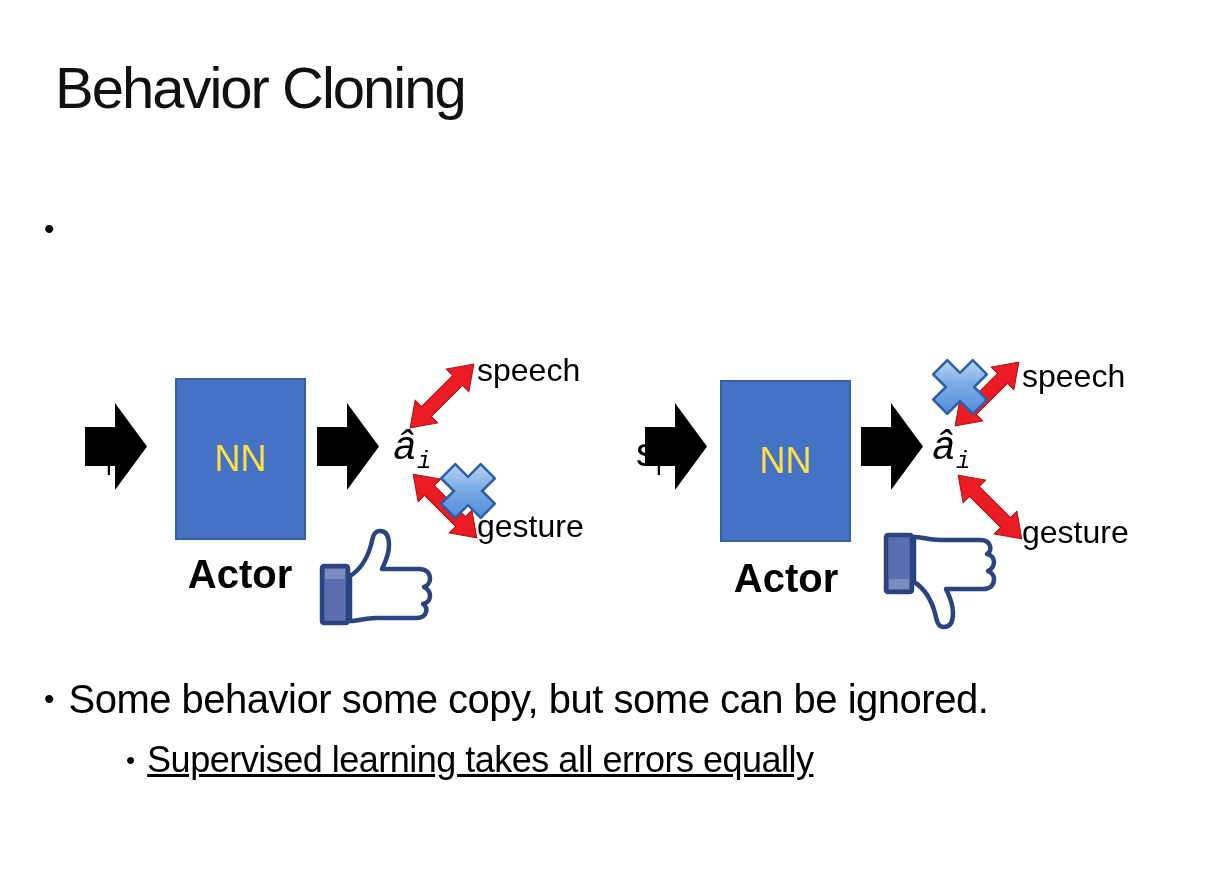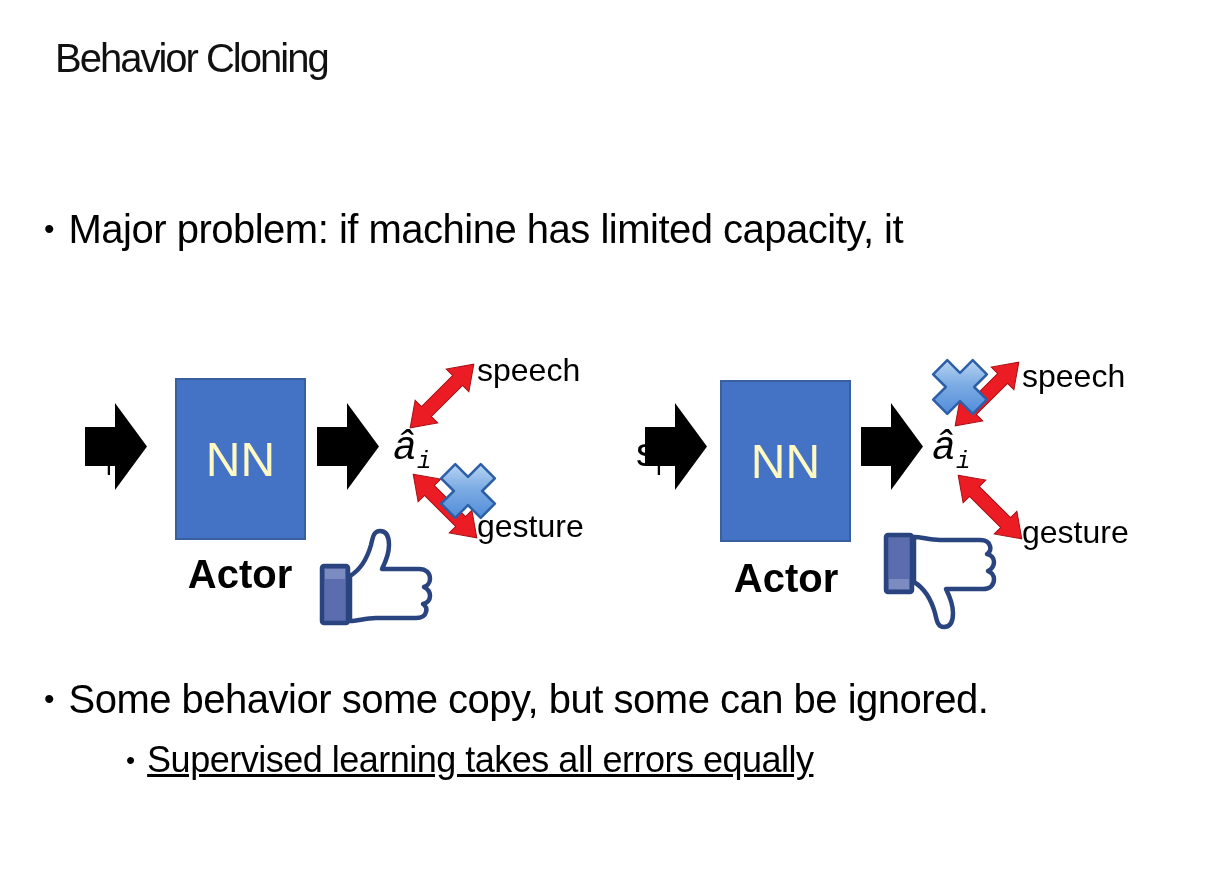--- a/index.html
+++ b/index.html
@@ -6,22 +6,22 @@
   .slide{
     position:relative;
     width:1210px;height:892px;
     background:#ffffff;
     font-family:"Liberation Sans","DejaVu Sans",sans-serif;
     color:#000;
     overflow:hidden;
   }
   .abs{position:absolute;}
   .title{
-    left:55px;top:36px;
-    font-size:40px;font-weight:300;letter-spacing:-2px;
+    left:55px;top:54px;
+    font-size:58px;font-weight:300;letter-spacing:-2px;
     color:#111;white-space:nowrap;
   }
   .bullet-row{display:flex;align-items:flex-start;}
   .bullet-marker{
     flex:0 0 auto;
     font-size:30px;line-height:54px;
     padding-right:14px;
   }
   .bullet-text{
     font-size:40px;line-height:54px;letter-spacing:-0.5px;white-space:nowrap;
@@ -39,21 +39,21 @@
     font-style:italic;font-size:40px;white-space:nowrap;
   }
   .math-a sub{font-size:24px;font-style:italic;}
 
   .nn-box{
     width:131px;height:162px;
     background:#4472C4;border:2px solid #3A5F9E;
     box-sizing:border-box;
     display:flex;align-items:center;justify-content:center;
   }
-  .nn-label{color:#fef9c3;font-size:48px;}
+  .nn-label{color:#fde047;font-size:36px;}
 
   .actor-label,.io-label{font-size:40px;white-space:nowrap;font-weight:bold;}
   .rel-label{font-size:32px;white-space:nowrap;}
 
   .rot-n45{transform:rotate(-45deg);transform-origin:center;}
   .rot-p45{transform:rotate(45deg);transform-origin:center;}
 </style>
 </head>
 <body>
 
@@ -67,21 +67,21 @@
   </defs>
 </svg>
 
 <div class="slide">
 
   <div class="abs title">Behavior Cloning</div>
 
   <div class="abs main-bullet-1 bullet-row">
     <span class="bullet-marker">•</span>
     <span class="bullet-text">
-      <span>Major problem: if machine has limited capacity, it</span><br>
+      <br>
     </span>
   </div>
 
   <div>
 
     <div class="abs math-s" style="left:38px;top:430px;">
       <span>s</span><sub>i</sub>
     </div>
 
     <svg class="abs" style="left:85px;top:399px;" width="62" height="95" viewBox="0 0 62 95">

